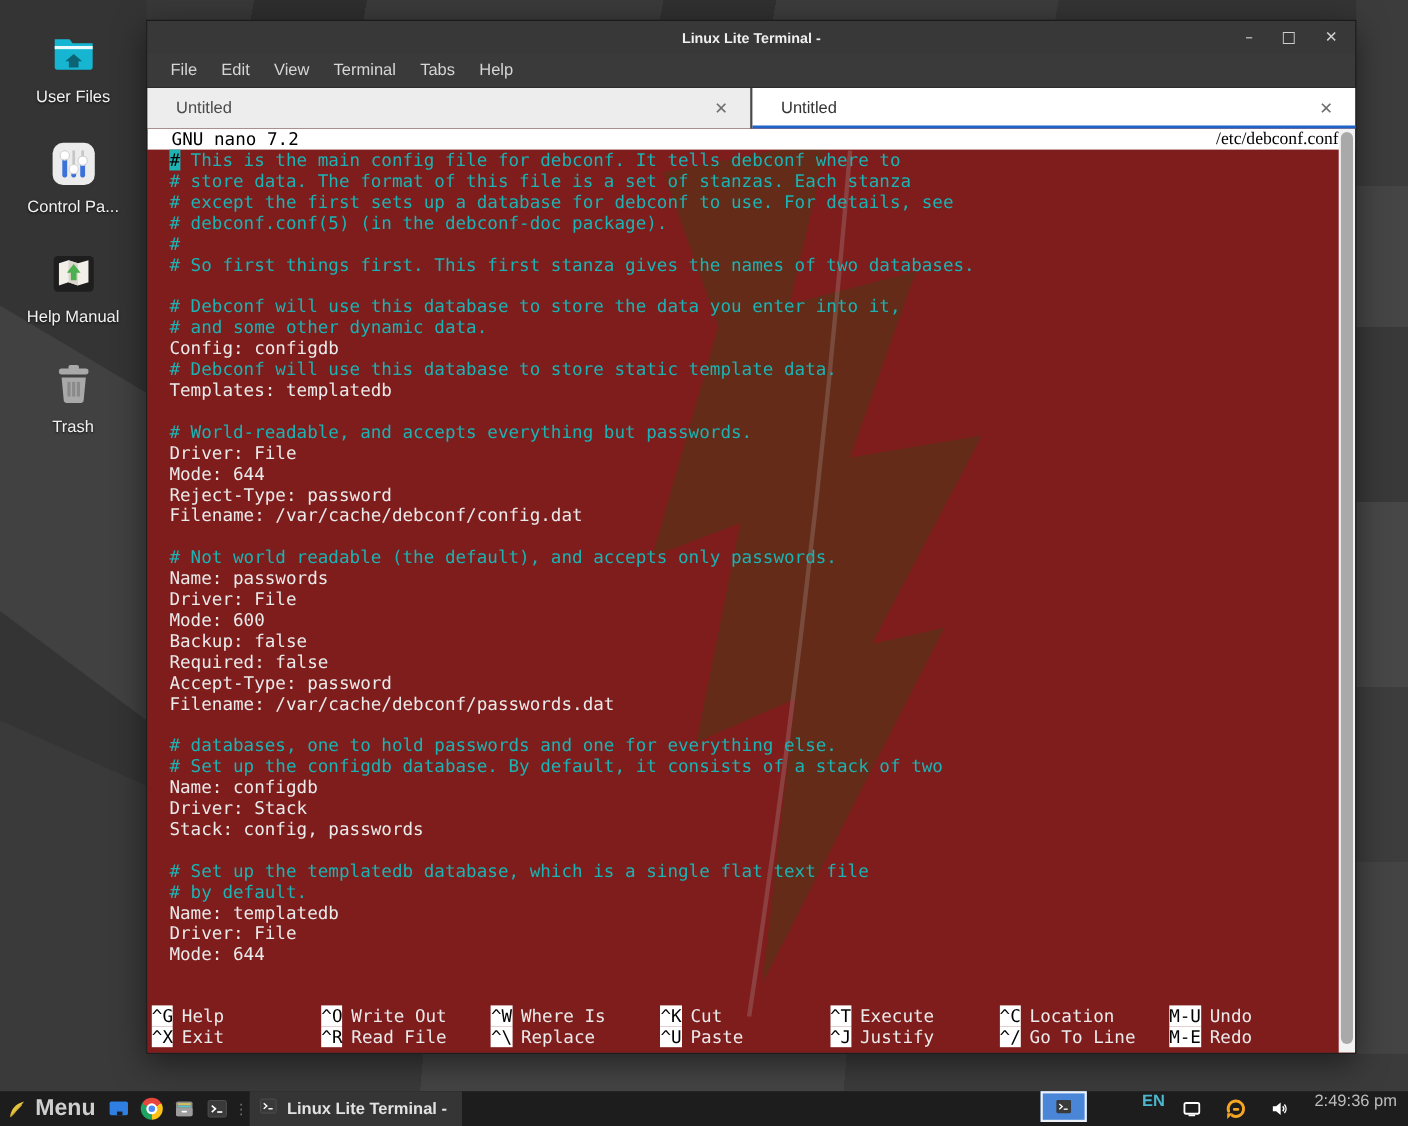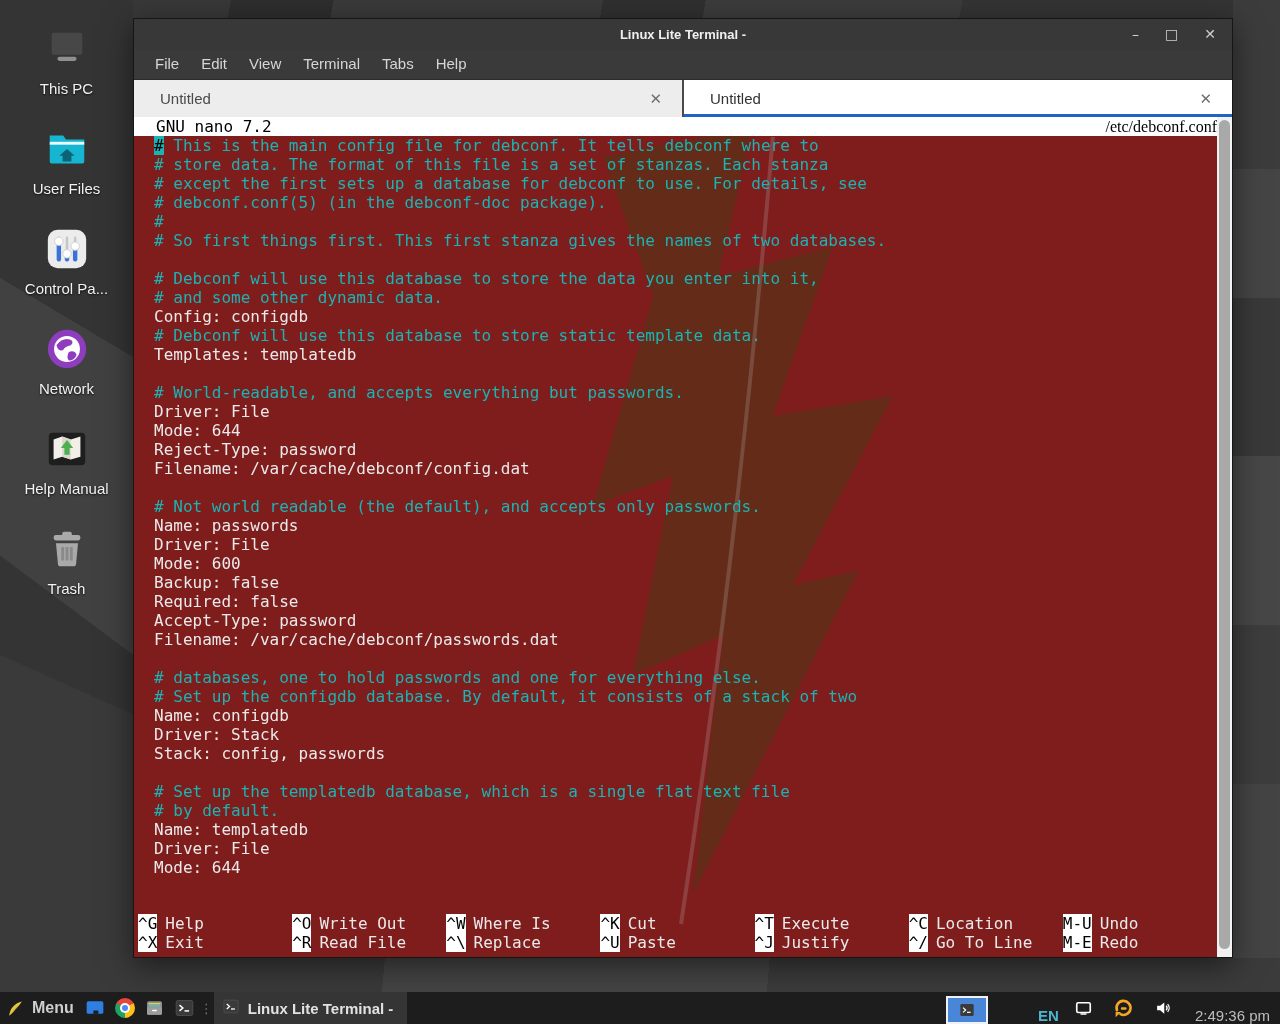--- a/index.html
+++ b/index.html
@@ -64,26 +64,26 @@
   .sc .key{background:#ffffff;color:#000;}
   .sc .sc-lbl{color:#eaeaea;margin-left:8px;}
   #term-scrollbar{position:absolute;right:0;top:0;bottom:0;width:15px;background:#f2f2f2;}
   #term-scroll-thumb{position:absolute;left:2px;right:2px;top:3px;bottom:8px;
     background:#a9a9a9;border-radius:7px;}
 
   
   #taskbar{position:absolute;left:0;top:992px;width:1280px;height:32px;background:#1d1d1d;
     display:flex;align-items:center;z-index:5;}
   .tb-ic{display:flex;align-items:center;justify-content:center;width:30px;height:32px;cursor:default;}
-  #menu-label{color:#cfcfcf;font-size:16px;font-weight:bold;margin:0 6px 0 2px;cursor:default;}
+  #menu-label{color:#cfcfcf;font-size:21px;font-weight:bold;margin:0 6px 0 2px;cursor:default;}
   #tb-separator{color:#777;font-size:13px;width:14px;text-align:center;letter-spacing:-2px;cursor:default;}
   #task-button{display:flex;align-items:center;gap:8px;background:#353535;height:32px;
     padding:0 14px 0 8px;min-width:170px;cursor:default;}
   #task-button .tsk-lbl{color:#e2e2e2;font-size:15px;font-weight:bold;white-space:nowrap;}
-  #tray{margin-left:auto;display:flex;align-items:flex-end;gap:10px;padding-right:10px;}
+  #tray{margin-left:auto;display:flex;align-items:flex-start;gap:10px;padding-right:10px;}
   #tray-terminal-box{width:42px;height:28px;background:#4a86d8;border:2px solid #eef2f8;
     display:flex;align-items:center;justify-content:center;box-sizing:border-box;margin-right:40px;cursor:default;}
   #lang-indicator{color:#4db6cf;font-size:15px;font-weight:bold;cursor:default;}
   #clock{color:#bdbdbd;font-size:15px;margin-left:6px;cursor:default;}
 
   .chrome{width:20px;height:20px;border-radius:50%;position:relative;
     background:conic-gradient(from 60deg,#fbc116 0 120deg,#1da462 120deg 240deg,#e8453c 240deg 360deg);}
   .chrome::before{content:"";position:absolute;left:5px;top:5px;width:10px;height:10px;
     border-radius:50%;background:#fff;}
   .chrome::after{content:"";position:absolute;left:7px;top:7px;width:6px;height:6px;
@@ -95,29 +95,20 @@
 <div id="screen">
 
   <div class="facet" id="facet-top"></div>
   <div class="facet" id="facet-left"></div>
   <div class="facet" id="facet-left-a"></div>
   <div class="facet" id="facet-left-b"></div>
   <div class="facet" id="facet-right"></div>
   <div class="facet" id="facet-bottom"></div>
 
   <div id="desktop-icons">
-      <div class="desk-icon">
-        <div class="ic">
-          <svg width="46" height="46" viewBox="0 0 48 48">
-            <rect x="8" y="7" width="32" height="23" rx="2" fill="#474747"></rect>
-            <rect x="14" y="32" width="20" height="4.5" rx="2.2" fill="#8f8f8f"></rect>
-          </svg>
-        </div>
-        <div class="lbl">This PC</div>
-      </div>
       <div class="desk-icon">
         <div class="ic">
           <svg width="46" height="46" viewBox="0 0 48 48">
             <path d="M6 10 h14 l3 4 h19 v23 a2 2 0 0 1 -2 2 H8 a2 2 0 0 1 -2 -2 Z" fill="#16b6d2"></path>
             <rect x="6" y="16.5" width="36" height="3" fill="#e9fbff"></rect>
             <path d="M24 24 l-8 7 h3.4 v6 h9.2 v-6 h3.4 Z" fill="#0b6474"></path>
           </svg>
         </div>
         <div class="lbl">User Files</div>
       </div>
@@ -130,31 +121,20 @@
             <rect x="31.2" y="11" width="2.6" height="26" rx="1.3" fill="#c6c6c6"></rect>
             <rect x="13.2" y="17" width="4.6" height="20" rx="2.3" fill="#3a72d9"></rect>
             <rect x="21.7" y="29" width="4.6" height="8" rx="2.3" fill="#3a72d9"></rect>
             <rect x="30.2" y="22" width="4.6" height="15" rx="2.3" fill="#3a72d9"></rect>
             <circle cx="15.5" cy="16" r="4.4" fill="#fff" stroke="#cfcfcf"></circle>
             <circle cx="24" cy="29" r="4.4" fill="#fff" stroke="#cfcfcf"></circle>
             <circle cx="32.5" cy="21" r="4.4" fill="#fff" stroke="#cfcfcf"></circle>
           </svg>
         </div>
         <div class="lbl">Control Pa...</div>
-      </div>
-      <div class="desk-icon">
-        <div class="ic">
-          <svg width="46" height="46" viewBox="0 0 48 48">
-            <circle cx="24" cy="24" r="20" fill="#8d3dbd"></circle>
-            <circle cx="24" cy="24" r="13.5" fill="#ffffff"></circle>
-            <path d="M13 20 q6 -8 14 -6 q5 2 1 6 q-6 1 -8 5 q-5 2 -7 -5 Z" fill="#8d3dbd"></path>
-            <path d="M26 27 q6 -2 8 3 q-2 6 -8 6 q-3 -4 0 -9 Z" fill="#8d3dbd"></path>
-          </svg>
-        </div>
-        <div class="lbl">Network</div>
       </div>
       <div class="desk-icon">
         <div class="ic">
           <svg width="46" height="46" viewBox="0 0 48 48">
             <rect x="5" y="7" width="38" height="34" rx="4" fill="#1e1e1e"></rect>
             <path d="M10 14 l9 -3 9 3 10 -3 v21 l-10 3 -9 -3 -9 3 Z" fill="#f2efe9"></path>
             <path d="M19 11 v21 l9 3 v-21 Z" fill="#dbd7cd"></path>
             <path d="M24 14.5 l6.5 8.5 h-3.8 v7 h-5.4 v-7 H17.5 Z" fill="#4caf50"></path>
           </svg>
         </div>

